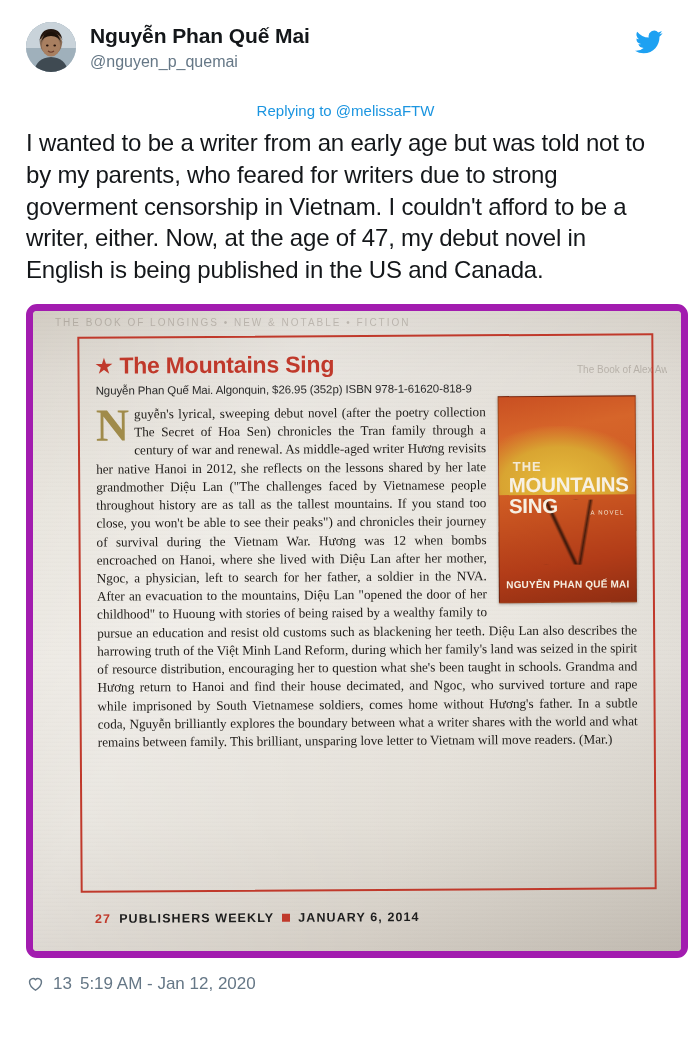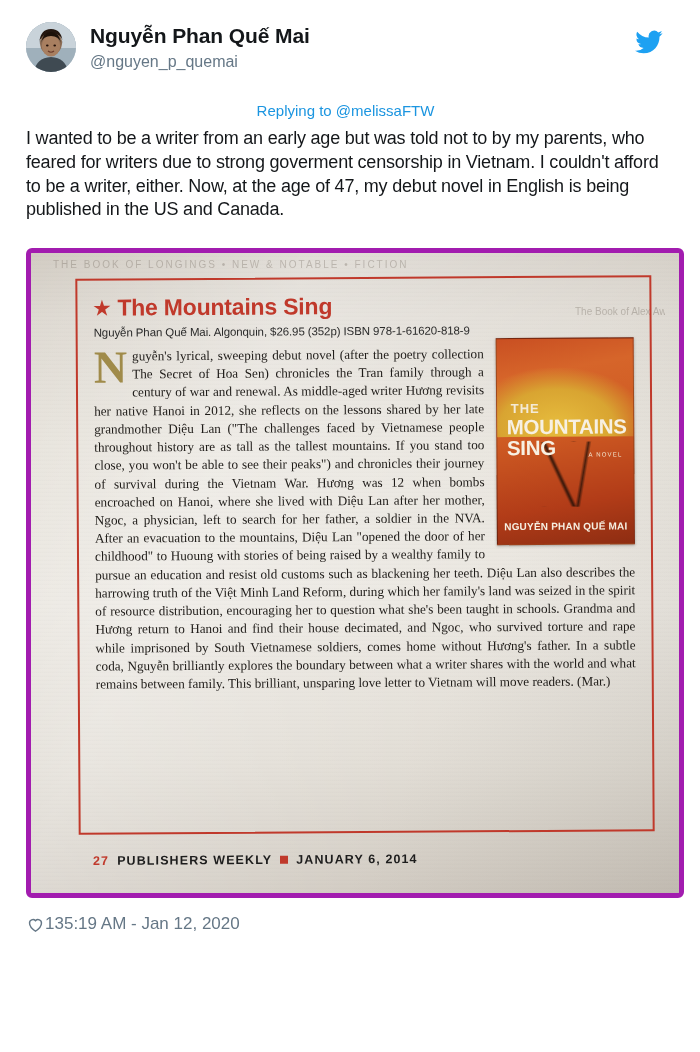--- a/index.html
+++ b/index.html
@@ -63,31 +63,31 @@
     margin-top: 30px;
     font-size: 15px;
     color: #1b95e0;
     text-align: center;
   }
   .replying .at {
     color: #1b95e0;
   }
   .tweet-text {
     margin-top: 8px;
-    font-size: 18px;
+    font-size: 24px;
     line-height: 1.32;
     color: #14171a;
     letter-spacing: -0.2px;
   }
   .media {
-    margin-top: 26px;
+    margin-top: 18px;
     width: 648px;
     height: 640px;
-    border: 5px solid #a21caf;
-    border-radius: 6px;
+    border: 7px solid #a21caf;
+    border-radius: 11px;
     overflow: hidden;
     position: relative;
     background: #cfc9c1;
   }
   .scan {
     position: absolute;
     inset: 0;
     background:
       linear-gradient(115deg, rgba(255,255,255,0.0) 0%, rgba(255,255,255,0.35) 30%, rgba(255,255,255,0.12) 65%, rgba(0,0,0,0.06) 100%),
       linear-gradient(180deg, #d2ccc3 0%, #ddd8d0 10%, #e6e2da 30%, #e9e5de 55%, #ded9d0 80%, #cdc6bc 100%);
@@ -267,21 +267,21 @@
     width: 8px;
     height: 8px;
     background: #c0392b;
   }
   .actions {
     margin-top: 16px;
     display: flex;
     align-items: center;
     font-size: 17px;
     color: #657786;
-    gap: 0;
+    gap: 8px;
   }
   .heart {
     width: 19px;
     height: 19px;
     display: inline-block;
   }
   .like-count { color: #657786; }
   .timestamp { color: #657786; }
 </style>
 </head>

